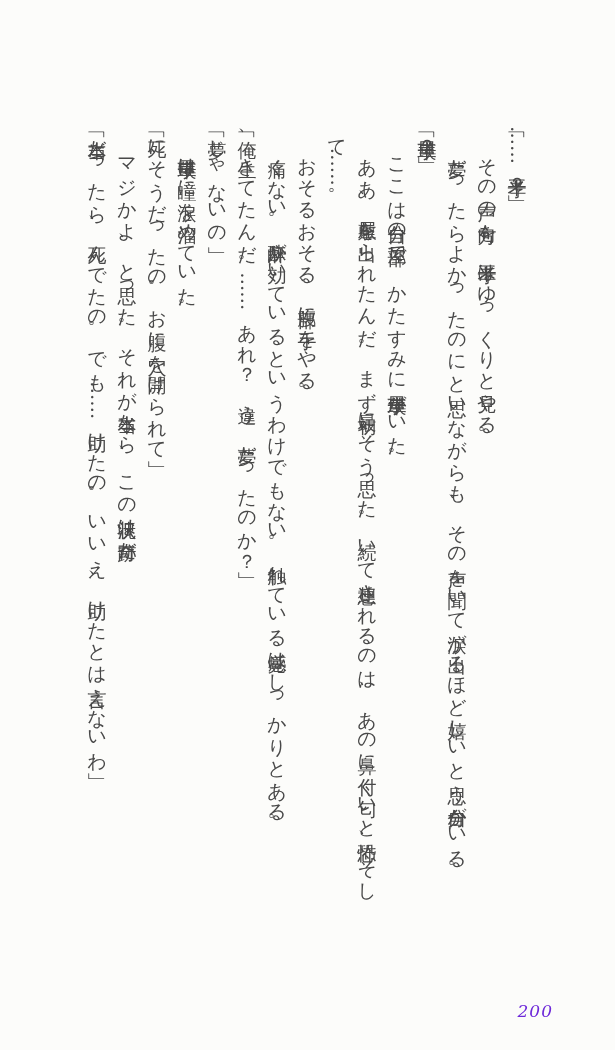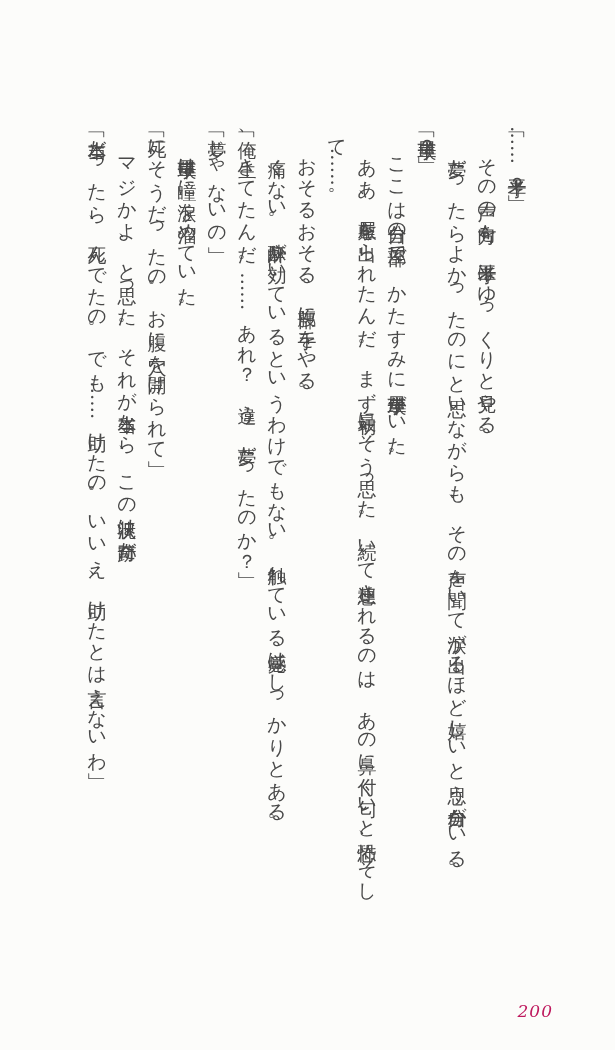--- a/index.html
+++ b/index.html
@@ -38,21 +38,21 @@
   }
   .text-block p.indent {
     text-indent: 1em;
   }
   .page-number {
     position: absolute;
     top: 1001px;
     right: 62px;
     font-size: 17px;
     font-style: italic;
-    color: #be185d;
+    color: #6d28d9;
     font-family: "DejaVu Serif", "Liberation Serif", serif;
     letter-spacing: 1px;
   }
 </style>
 </head>
 <body>
 
 <div class="page">
 
   <div class="text-block">

